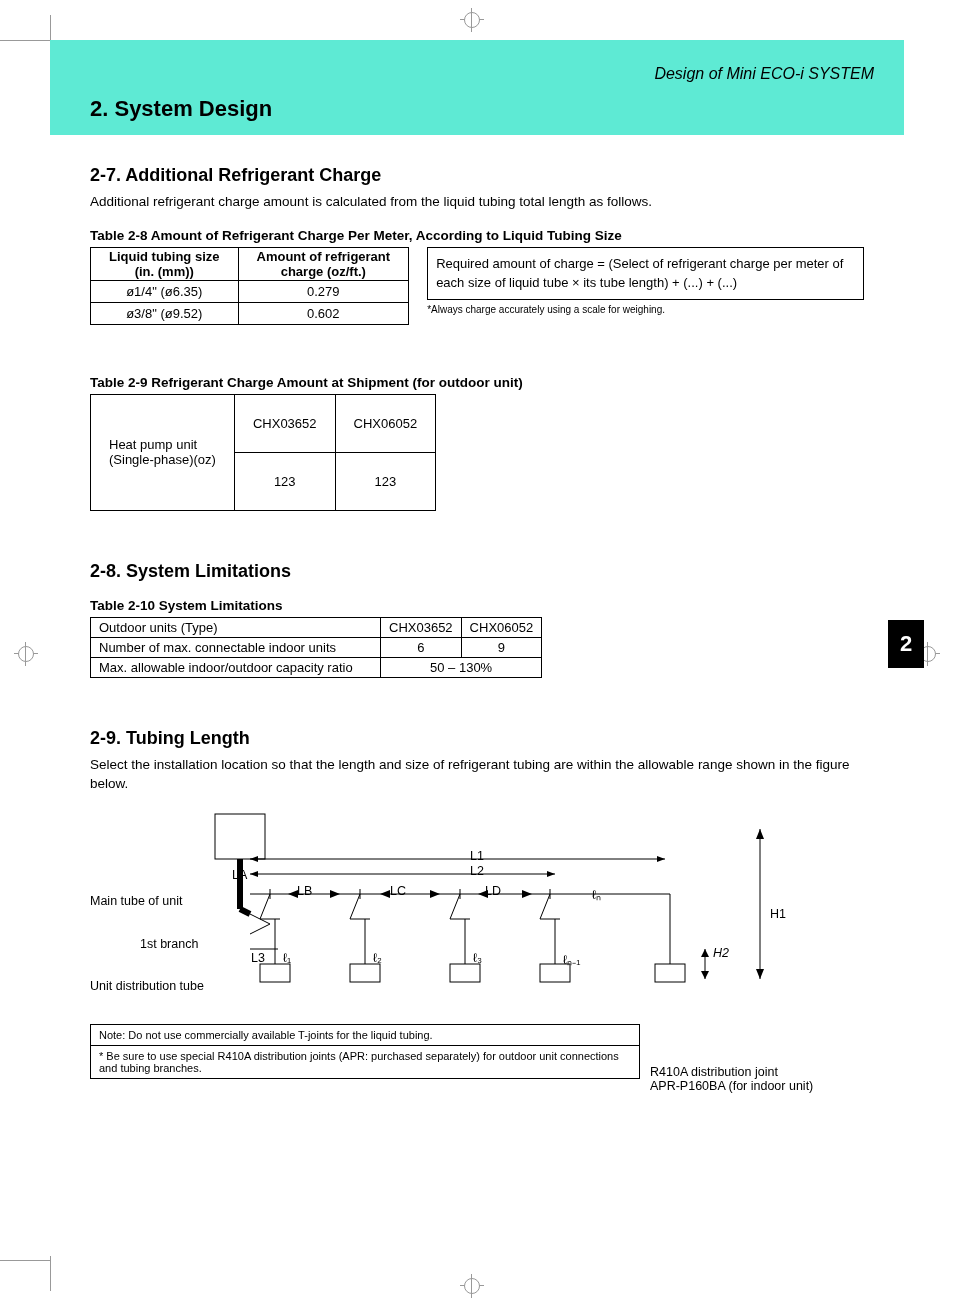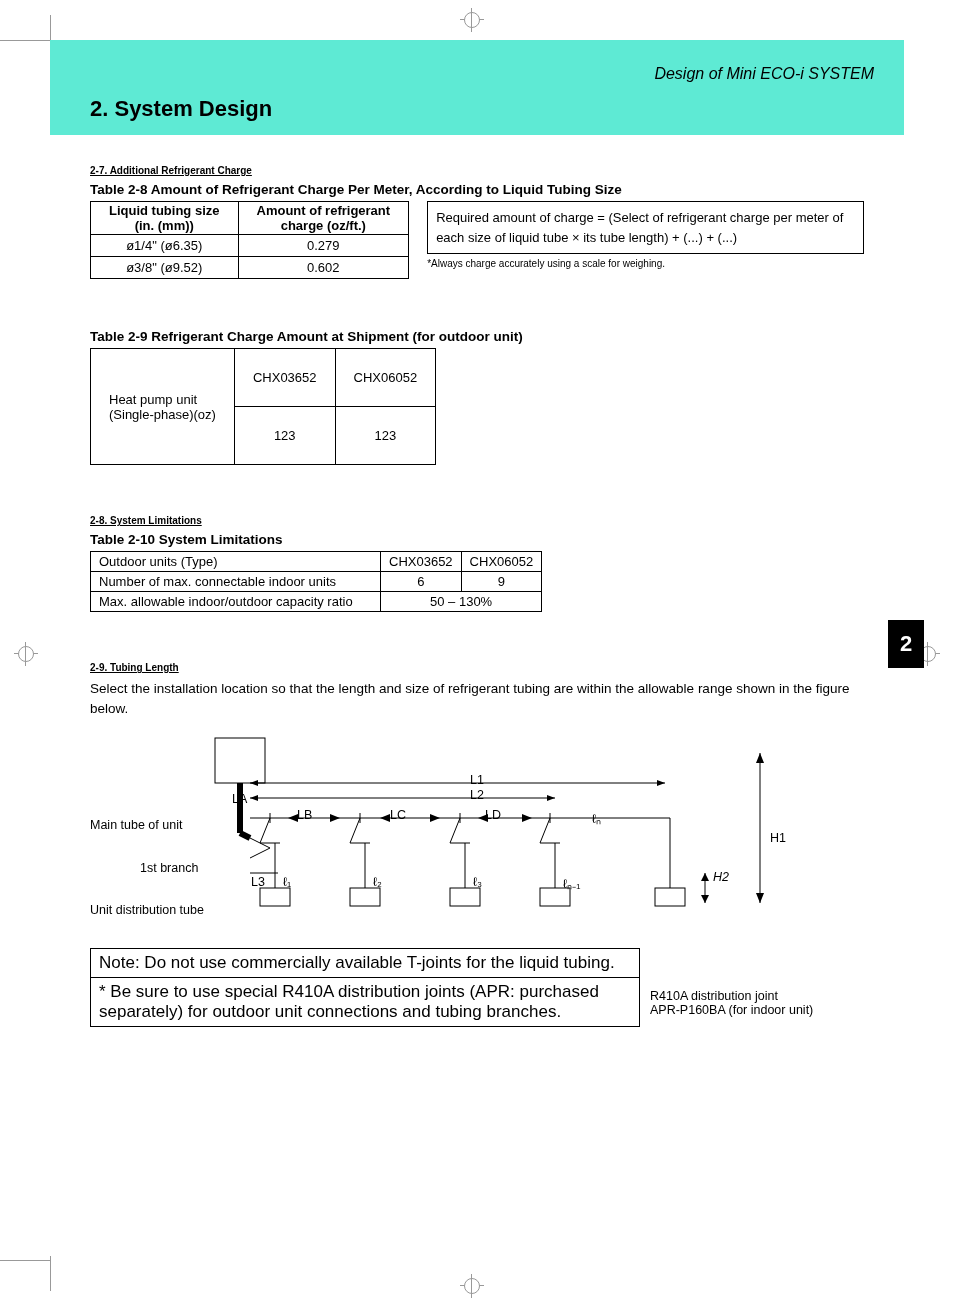--- a/index.html
+++ b/index.html
@@ -61,34 +61,33 @@
       position: absolute;
       bottom: 13px;
       left: 40px;
       font-size: 22px;
       font-weight: bold;
     }
     .content {
       padding: 0 30px;
     }
     .section-heading {
-      font-size: 10px;
+      font-size: 18px;
       font-weight: bold;
       margin-top: 20px;
       margin-bottom: 6px;
-      text-decoration: underline;
     }
     .body-text {
       font-size: 13.5px;
       line-height: 1.45;
     }
     .table-caption {
       font-size: 13.5px;
       font-weight: bold;
-      margin-top: 4px;
+      margin-top: 16px;
       margin-bottom: 4px;
     }
     table {
       border-collapse: collapse;
       font-size: 13px;
     }
     table td, table th {
       border: 1px solid #000;
       padding: 2px 6px;
       font-weight: normal;
@@ -115,21 +114,21 @@
       background: #000;
       color: #fff;
       display: flex;
       align-items: center;
       justify-content: center;
       font-size: 22px;
       font-weight: bold;
     }
     .note-box {
       border: 1px solid #000;
-      font-size: 17px;
+      font-size: 11px;
       width: 550px;
       margin-top: 20px;
     }
     .note-box .note-row {
       border-bottom: 1px solid #000;
       padding: 4px 8px;
     }
     .note-box .note-row:last-child { border-bottom: none; }
     .side-note {
       position: absolute;
@@ -176,20 +175,21 @@
   <div class="header-band">
     <div class="header-running">Design of Mini ECO-i SYSTEM</div>
     <div class="header-title">2. System Design</div>
   </div>
 
   <div class="tab-marker">2</div>
 
   <div class="content">
 
     <div class="section-heading">2-7.  Additional Refrigerant Charge</div>
+    <div class="body-text">Additional refrigerant charge amount is calculated from the liquid tubing total length as follows.</div>
     <div class="table-caption">Table 2-8  Amount of Refrigerant Charge Per Meter, According to Liquid Tubing Size</div>
 
     <div class="row-2col">
       <table class="t28">
         <tbody>
             <tr>
           <th>
             <span>Liquid tubing size</span><br>
             <span>(in. (mm))</span>
           </th>

